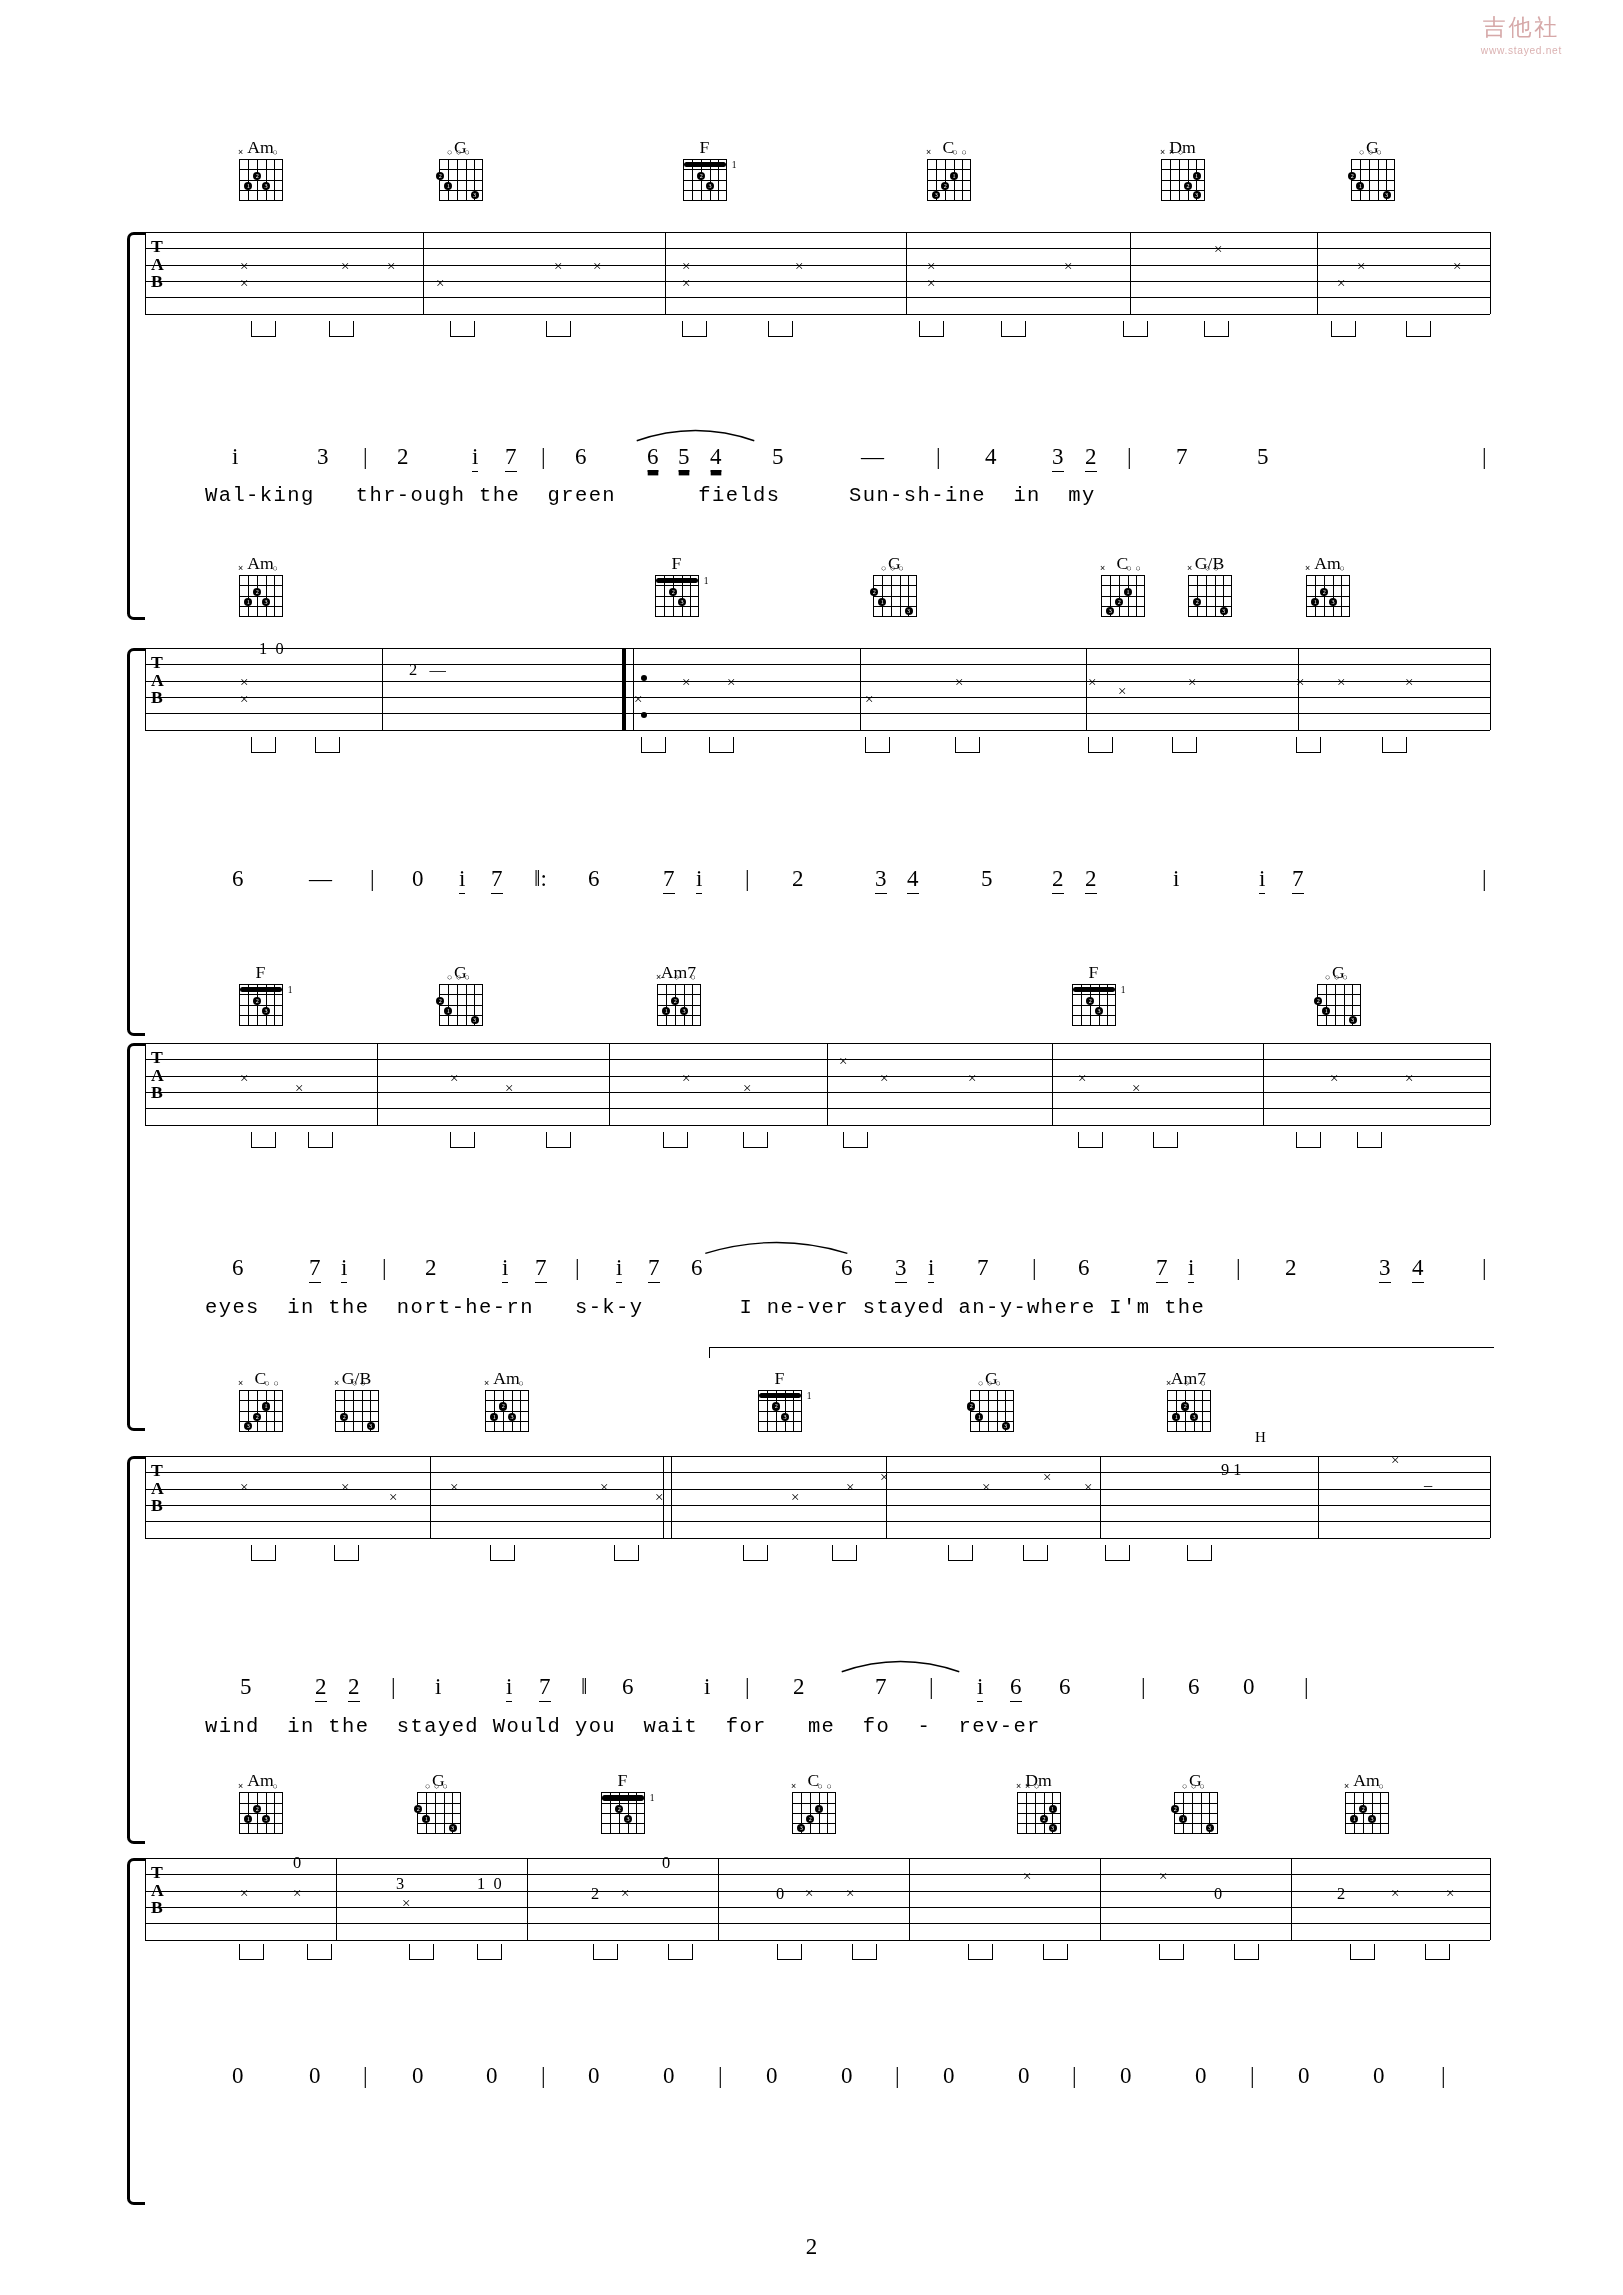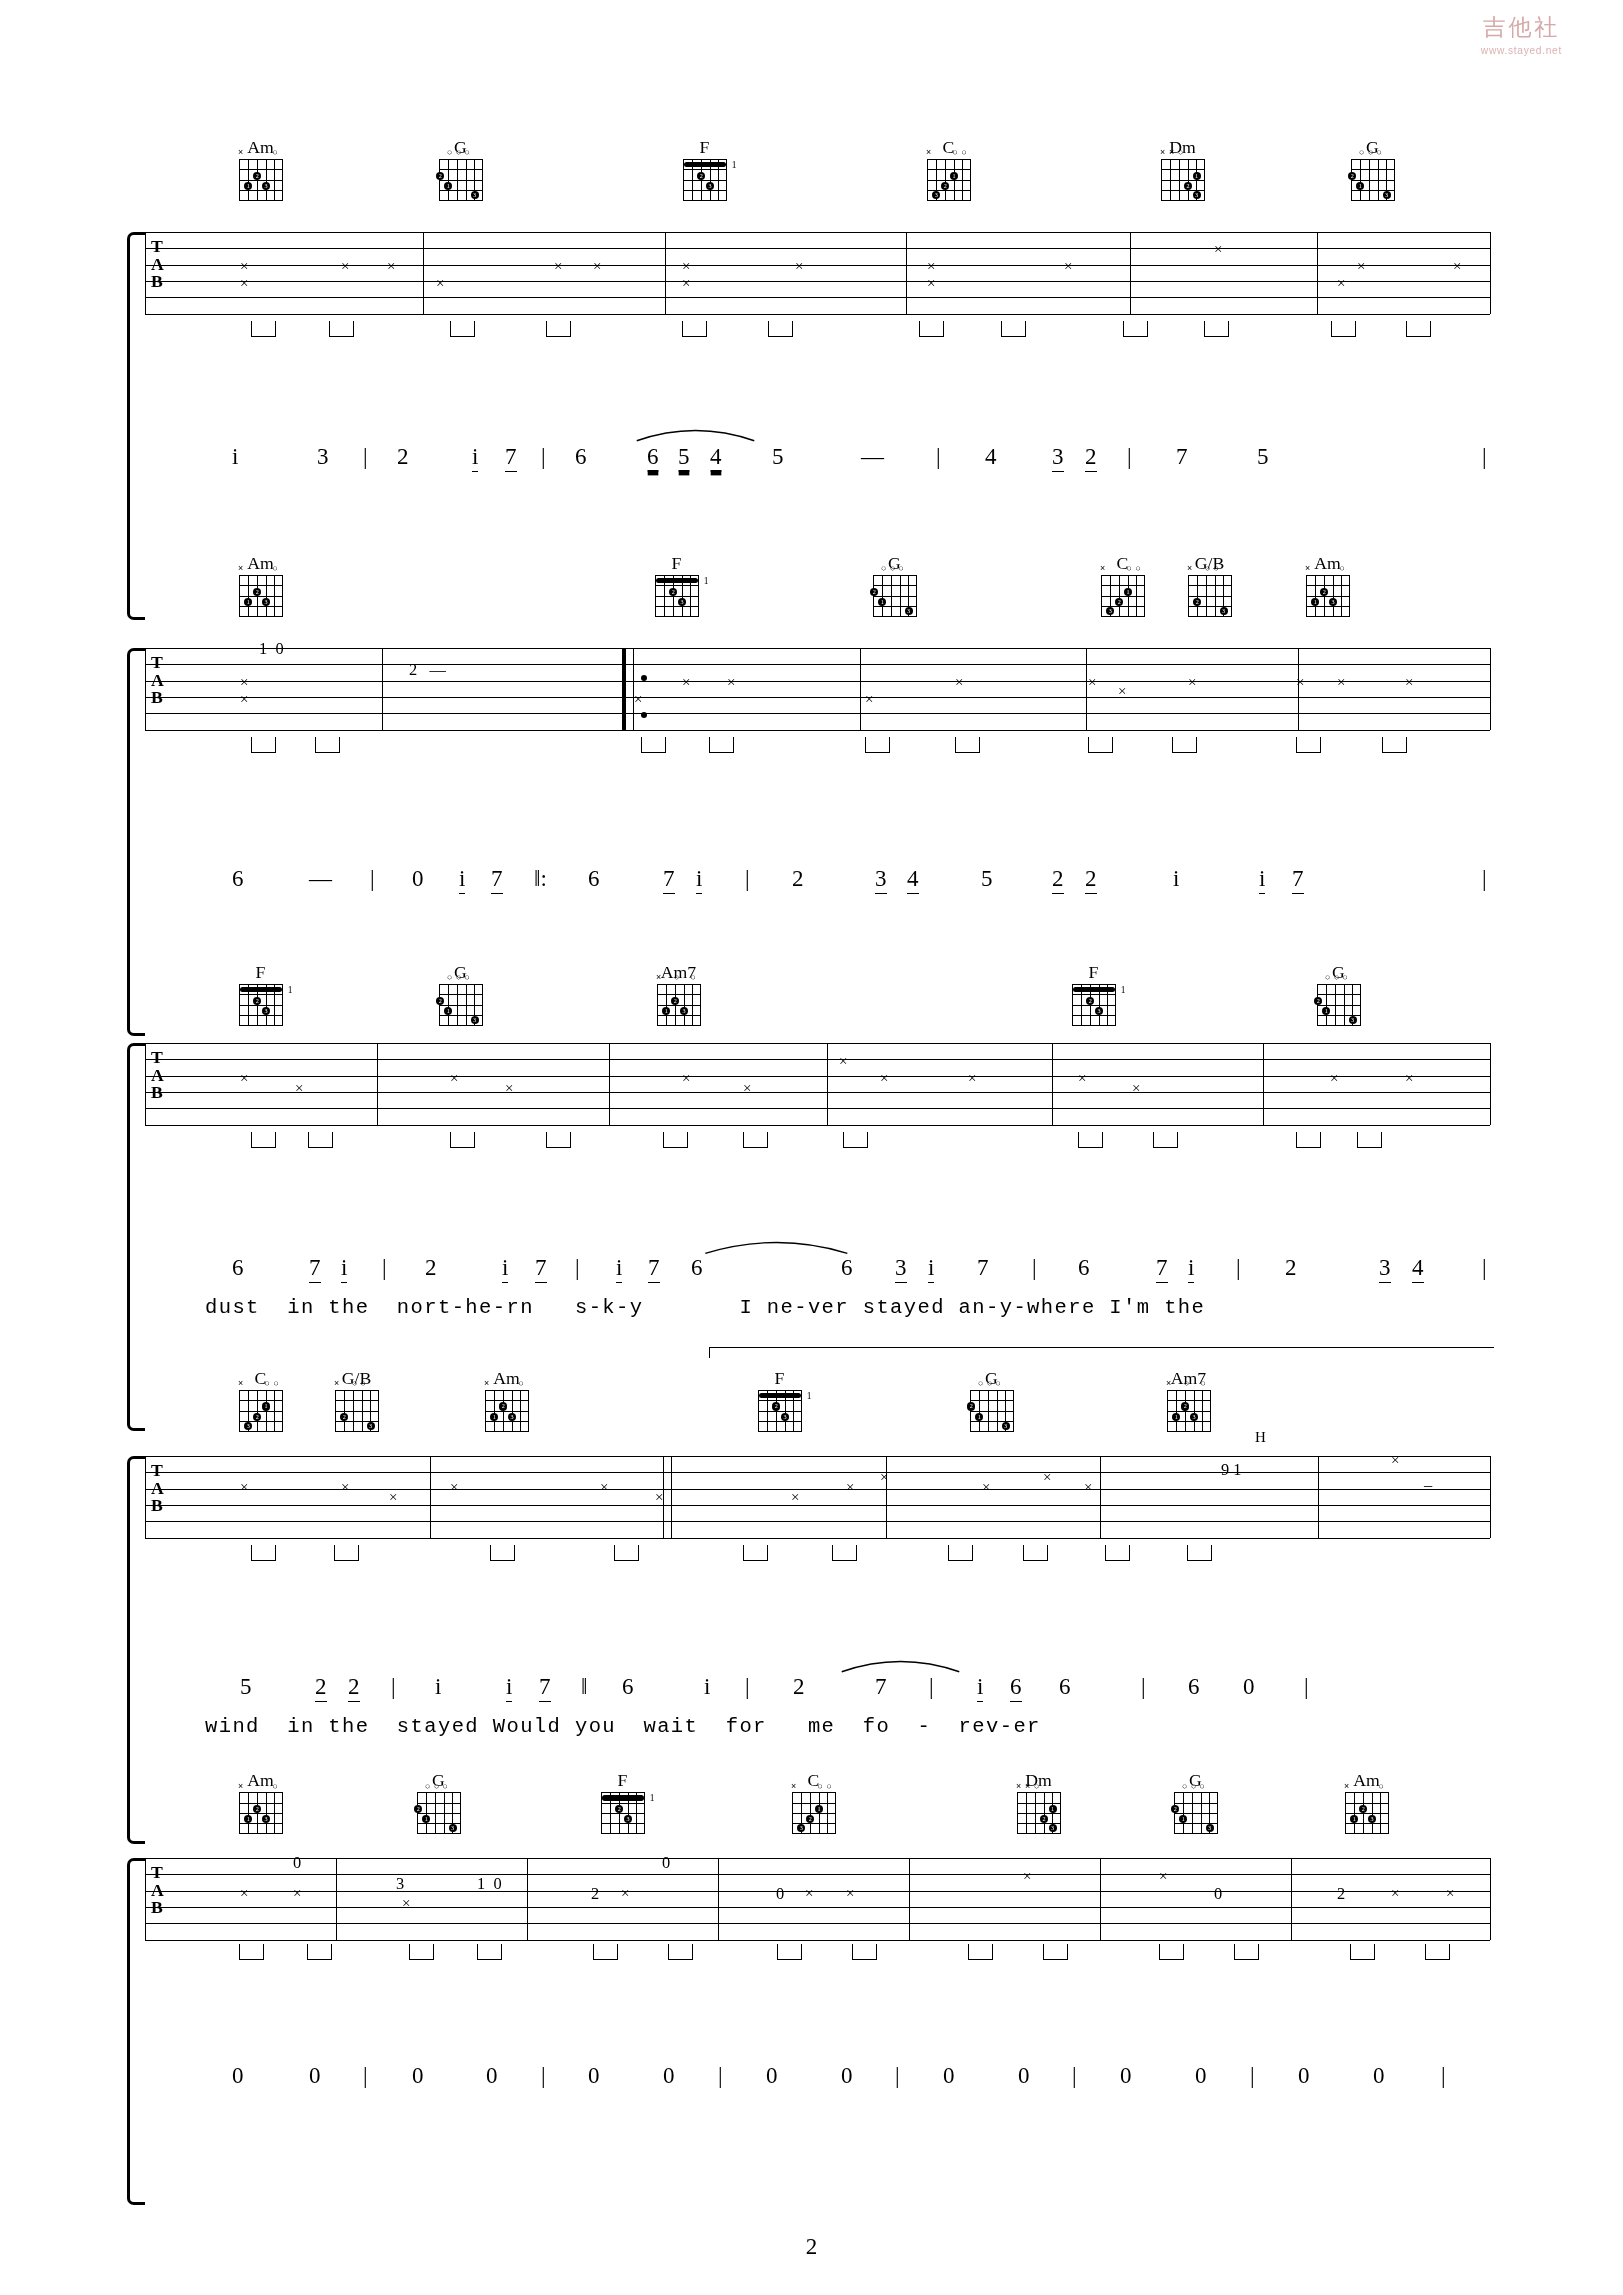--- a/index.html
+++ b/index.html
@@ -314,20 +314,21 @@
       <div class="n" style="left:982px;">|</div>
       <div class="n" style="left:1031px;">7</div>
       <div class="n" style="left:1112px;">5</div>
       <div class="n" style="left:1337px;">|</div>
     </div>
 
     <svg class="slur" style="left:634px; top:300px;" width="123" height="20.5" viewBox="0 0 180 30">
       <path d="M4,26 Q90,-4 176,26" stroke="#000" fill="none" stroke-width="2"></path>
     </svg>
 
+    <div class="lyrics" style="top:361px; left:205px;">Wal-king   thr-ough the  green      fields     Sun-sh-ine  in  my</div>
   </div>
 
   <div class="system" style="top:539px;height:423px;">
 
     <div class="chord" style="left:231px; top:13.6px;">
       <div class="cname">Am</div>
       <div class="grid">
         <div class="v" style="left:8.2px"></div>
           <div class="v" style="left:17px"></div>
         <div class="v" style="left:26px"></div>
@@ -679,21 +680,21 @@
       <div class="n" style="left:1091px;">|</div>
       <div class="n" style="left:1140px;">2</div>
       <div class="n underline1" style="left:1234px;">3</div>
       <div class="n underline1" style="left:1267px;">4</div>
       <div class="n" style="left:1337px;">|</div>
     </div>
     <svg class="slur" style="left:702px; top:285px;" width="150" height="23" viewBox="0 0 220 34">
       <path d="M4,30 Q110,-2 214,30" stroke="#000" fill="none" stroke-width="2"></path>
     </svg>
 
-    <div class="lyrics" style="top:348px; left:205px;">dust  in the  nort-he-rn   s-k-y       I ne-ver stayed an-y-where I'm the</div>
+    <div class="lyrics" style="top:348px; left:205px;">eyes  in the  nort-he-rn   s-k-y       I ne-ver stayed an-y-where I'm the</div>
   </div>
 
   <div class="system" style="top:1347px;height:423px;">
 
     <div class="ending-bracket" style="left:709px; top:0px; width:784px;"></div>
 
     <div class="chord" style="left:231px; top:20.5px;">
       <div class="cname">C</div>
       <div class="grid">
         <div class="v" style="left:8.2px"></div>

